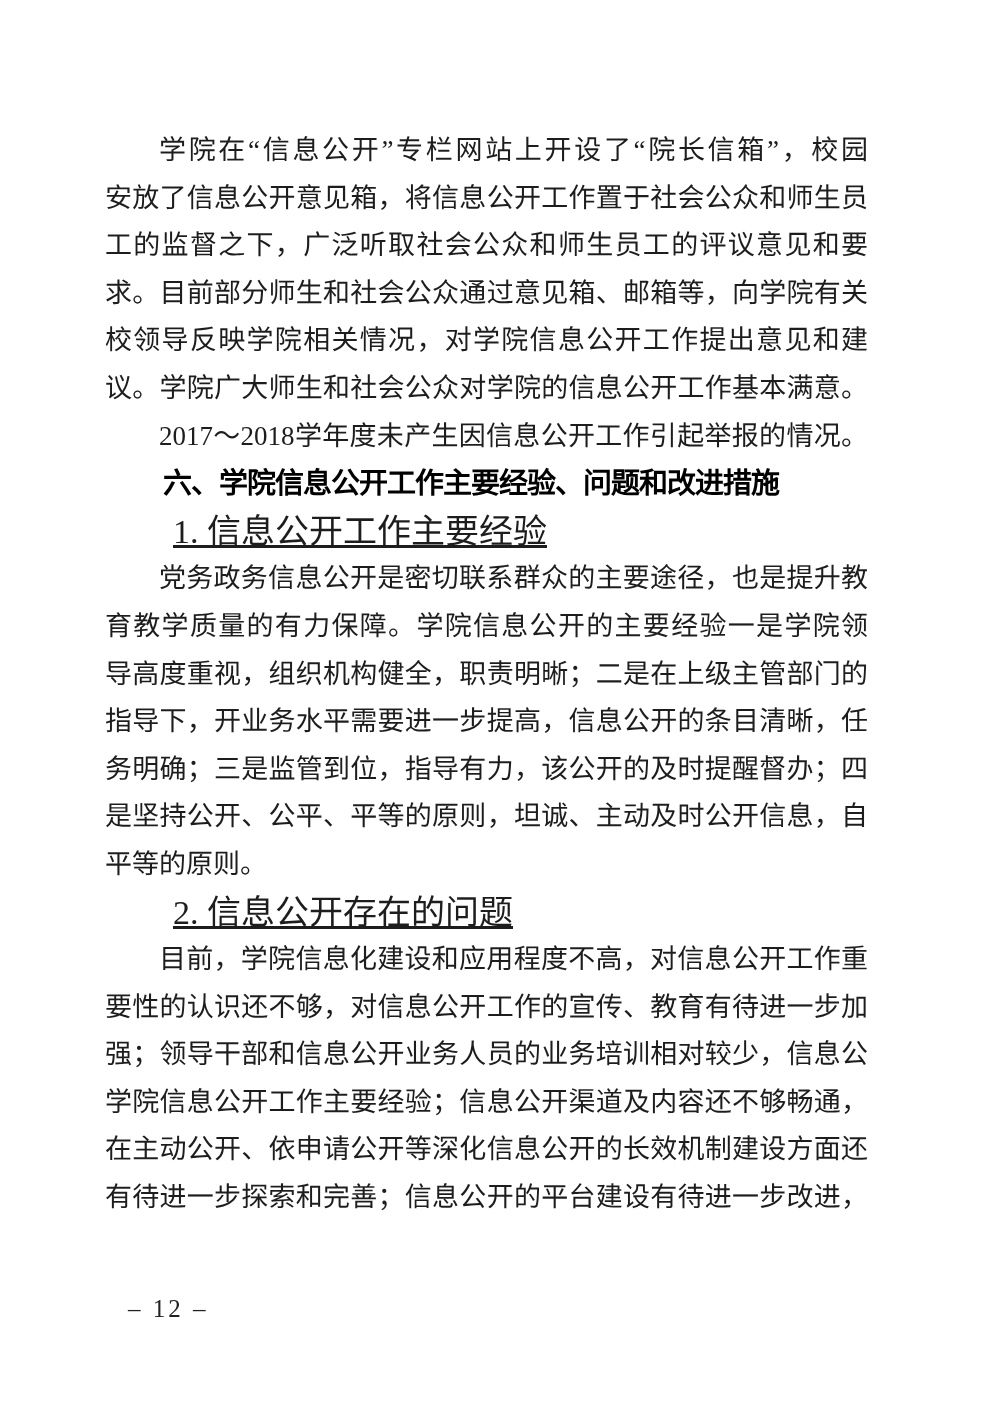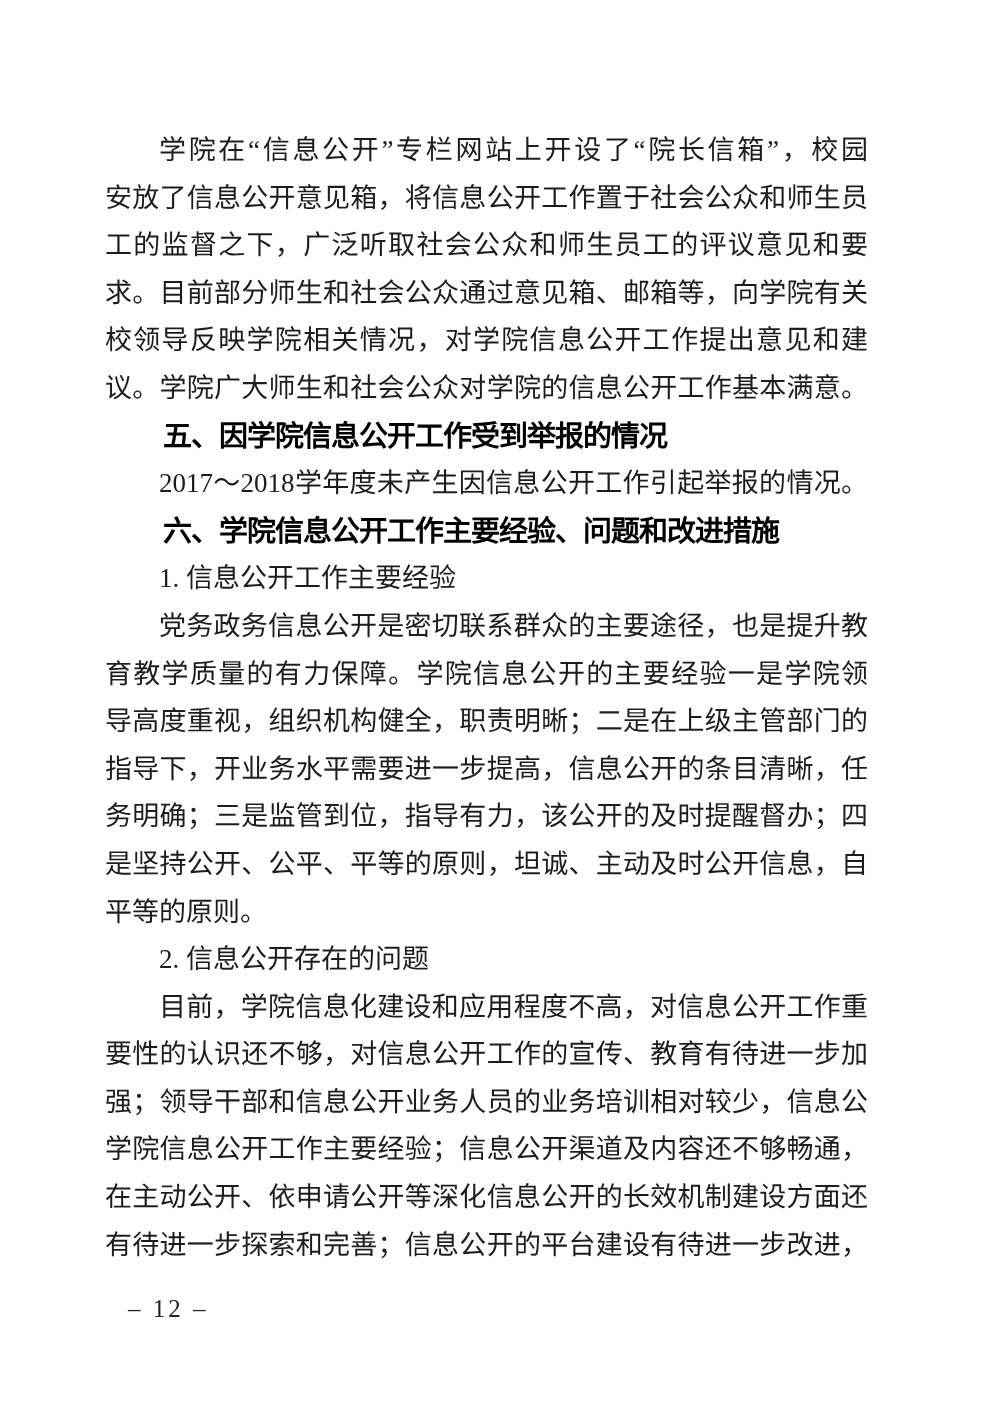--- a/index.html
+++ b/index.html
@@ -40,21 +40,22 @@
     text-indent: 2em;
   }
   .heading .line {
     font-family: "Liberation Sans", "DejaVu Sans", sans-serif;
     font-weight: 700;
     font-size: 29px;
     color: #000000;
     letter-spacing: -1px;
   }
   .subheading .line {
-    font-size: 27px;
+    font-size: 34px;
+    text-decoration: underline;
   }
   .page-footer {
     position: absolute;
     left: 128px;
     top: 1292px;
     height: 34px;
     line-height: 34px;
   }
   .page-number {
     font-family: "Liberation Serif", "DejaVu Serif", serif;
@@ -69,23 +70,20 @@
 
 <div class="page">
   <main class="doc-body" id="doc-body">
       <div class="block paragraph">
         <div class="line first fill">学院在“信息公开”专栏网站上开设了“院长信箱”，校园</div>
         <div class="line fill">安放了信息公开意见箱，将信息公开工作置于社会公众和师生员</div>
         <div class="line fill">工的监督之下，广泛听取社会公众和师生员工的评议意见和要</div>
         <div class="line fill">求。目前部分师生和社会公众通过意见箱、邮箱等，向学院有关</div>
         <div class="line fill">校领导反映学院相关情况，对学院信息公开工作提出意见和建</div>
         <div class="line fill">议。学院广大师生和社会公众对学院的信息公开工作基本满意。</div>
-      </div>
-      <div class="block heading">
-        <div class="line first">五、因学院信息公开工作受到举报的情况</div>
       </div>
       <div class="block paragraph">
         <div class="line first fill">2017～2018学年度未产生因信息公开工作引起举报的情况。</div>
       </div>
       <div class="block heading">
         <div class="line first">六、学院信息公开工作主要经验、问题和改进措施</div>
       </div>
       <div class="block subheading">
         <div class="line first">1. 信息公开工作主要经验</div>
       </div>

